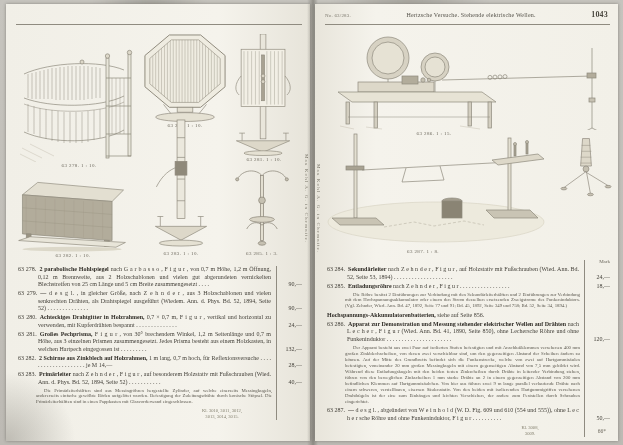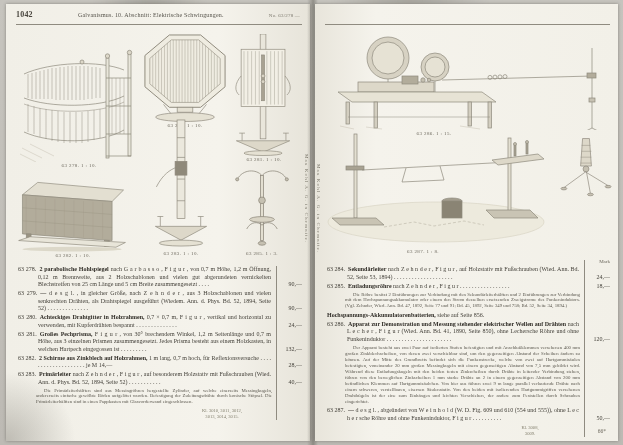--- a/index.html
+++ b/index.html
@@ -37,25 +37,20 @@
   .curl{position:absolute;left:0;bottom:0;width:70px;height:70px;background:radial-gradient(circle at 0% 100%,rgba(95,92,84,.35),rgba(95,92,84,0) 70%);}
 </style>
 </head>
 <body>
 
 <div class="scan">
   <div class="smudge" style="left:90px;top:-4px;width:120px;height:12px;"></div>
   <div class="smudge" style="left:330px;top:-5px;width:160px;height:12px;"></div>
 
   <div class="page page-left">
-    <div class="hdr">
-      <span class="pgno">1042</span>
-      <span class="htitle">Galvanismus.  10. Abschnitt:  Elektrische Schwingungen.</span>
-      <span class="hrange">No. 63/278 —</span>
-    </div>
     <div class="hrule"></div>
 
     <div class="fig" style="left:14px;top:44px;width:118px;">
       <svg width="118" height="114" viewBox="0 0 118 114">
         <g stroke="#8e897c" stroke-width=".7" fill="none">
           <path d="M4,26 C30,14 80,12 104,22"></path>
           <path d="M4,50 C30,60 80,60 104,48"></path>
           <g stroke-width=".45">
             <path d="M8,26 v24 M12,25 v26 M16,24 v27 M20,23 v28 M24,22 v29 M28,21 v30 M32,20 v31 M36,20 v32 M40,19 v33 M44,19 v33 M48,18 v34 M52,18 v34 M56,18 v34 M60,18 v34 M64,18 v34 M68,18 v33 M72,19 v32 M76,19 v31 M80,20 v30"></path>
           </g>
@@ -204,20 +199,25 @@
       <div class="note">Die Primärleiterhälften sind aus Messingröhren hergestellte Zylinder, auf welche einerseits Messingkugeln, andererseits einfache gewölbte Böden aufgelötet wurden.  Befestigung der Zuleitungsdrähte durch konische Stöpsel.  Die Primärleiterhälften sind in einen Pappkasten mit Glasvorderwand eingeschlossen.</div>
       <div class="plate">Kl. 3010, 3011, 3012,
 3013, 3014, 3015.</div>
     </div>
     <div class="curl"></div>
   </div>
 
   <div class="gutter"></div>
 
   <div class="page page-right">
+    <div class="hdr">
+      <span class="hrange">No. 63/283.</span>
+      <span class="htitle">Hertzsche Versuche.  Stehende elektrische Wellen.</span>
+      <span class="pgno">1043</span>
+    </div>
     <div class="hrule"></div>
 
     <div class="fig" style="left:14px;top:26px;width:282px;">
       <svg width="282" height="100" viewBox="0 0 280 100">
         <g stroke="#8e897c" stroke-width=".7" fill="none">
           <circle cx="58" cy="28" r="21" fill="#d7d2c3"></circle>
             <circle cx="58" cy="28" r="16" fill="#e6e2d4"></circle>
           <circle cx="105" cy="37" r="14" fill="#d7d2c3"></circle>
             <circle cx="105" cy="37" r="10" fill="#e6e2d4"></circle>
           <path d="M58,49 V62 M105,51 V62"></path>

